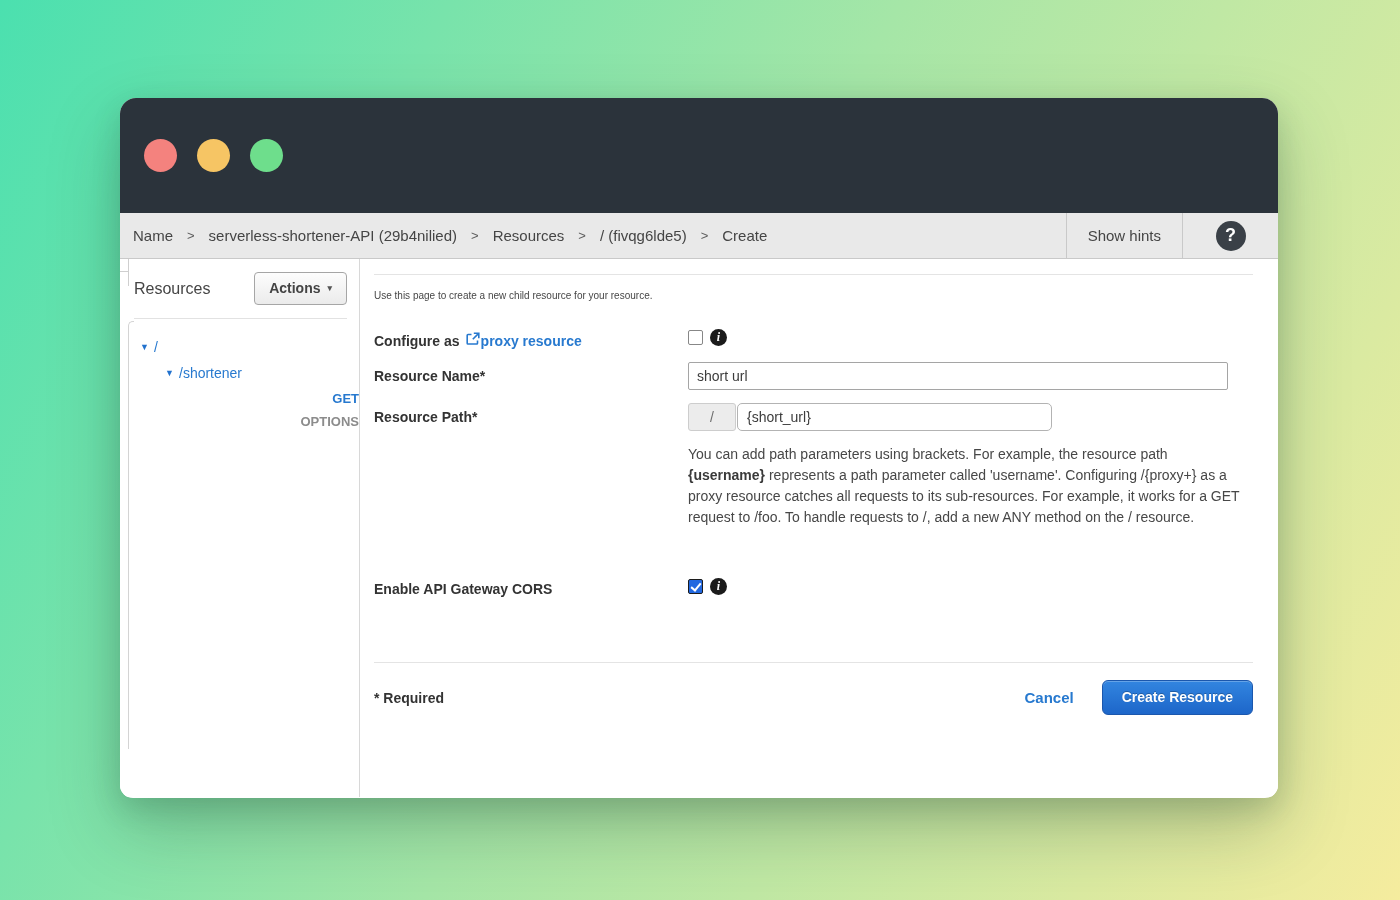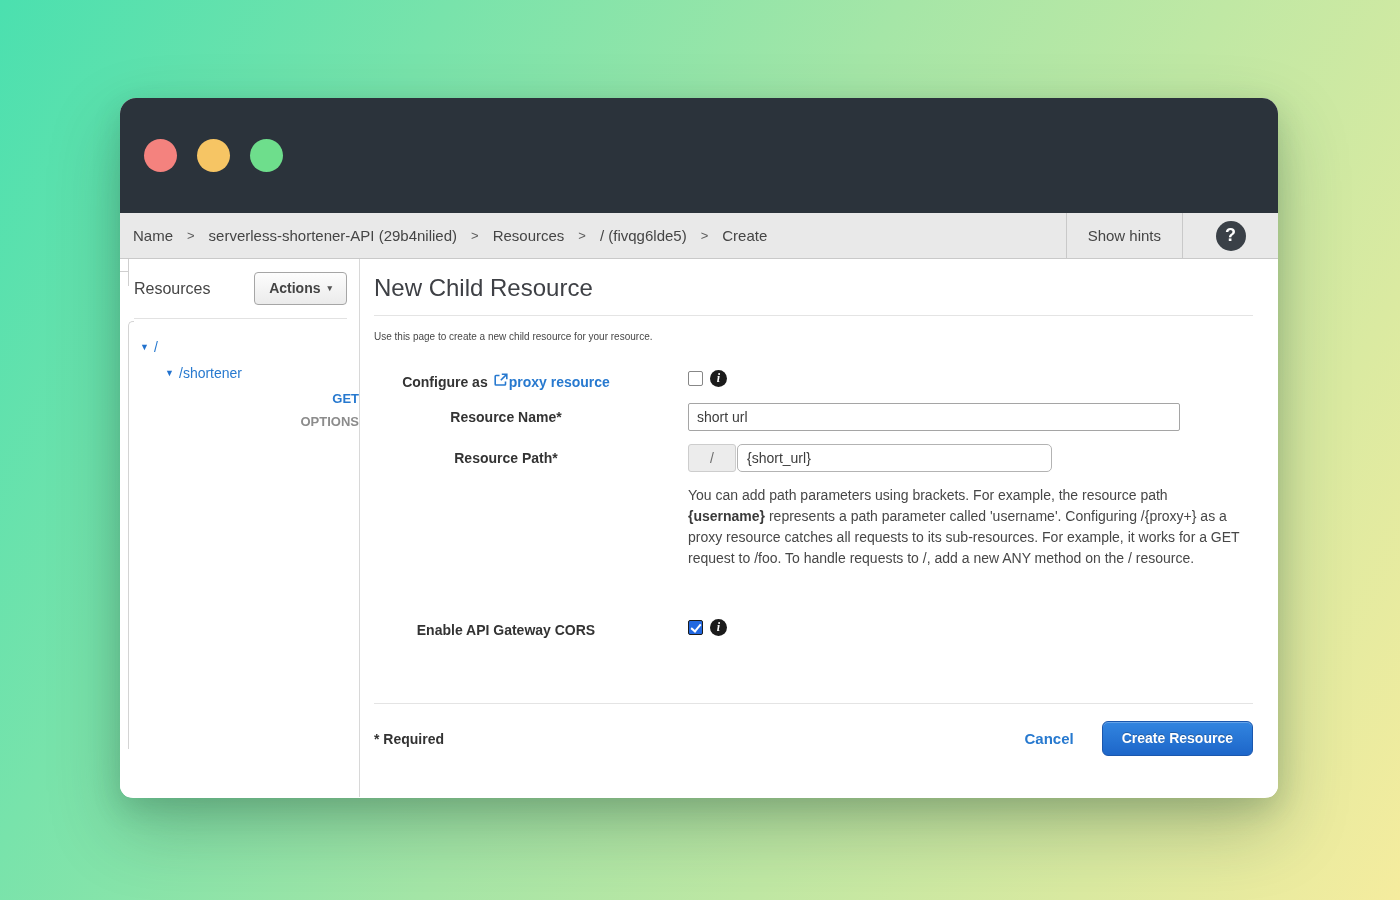--- a/index.html
+++ b/index.html
@@ -76,21 +76,21 @@
   .method-options { color: #8c8c8c; }
 
   
   .main { flex: 1; padding: 15px 25px 0 14px; }
   .page-title { font-size: 24px; font-weight: 400; color: #3e4045; margin-bottom: 13px; }
   .main hr { border: none; border-top: 1px solid #e4e4e4; }
   .intro { font-size: 10px; color: #474747; margin: 15px 0 25px; }
 
   .form-row { display: flex; margin-bottom: 13px; }
   .flabel {
-    width: 264px; flex-shrink: 0; text-align: center; font-weight: bold;
+    width: 264px; flex-shrink: 0; text-align: left; font-weight: bold;
     font-size: 14px; color: #333; padding-top: 6px;
   }
   .fctrl { margin-left: 50px; display: flex; align-items: center; }
 
   .ext-link { display: inline-flex; align-items: center; color: #2779cf; cursor: pointer; }
   .ext-link-icon { margin: 0 1px 0 6px; display: inline-block; }
 
   input[type="checkbox"] {
     appearance: none; -webkit-appearance: none; width: 15px; height: 15px;
     border: 1px solid #878787; border-radius: 2px; background: #fff;
@@ -103,21 +103,21 @@
   }
   .info-icon {
     width: 17px; height: 17px; border-radius: 50%; background: #1b1b1b; color: #fff;
     font-family: "Liberation Serif", serif; font-weight: bold; font-style: italic;
     font-size: 12px; display: inline-flex; align-items: center; justify-content: center;
     margin-left: 7px; flex-shrink: 0;
   }
 
   .text-input {
     font-family: "Liberation Sans", sans-serif; font-size: 14px; color: #3c3c3c;
-    border: 1px solid #a5a5a5; border-radius: 2px; height: 28px; width: 492px;
+    border: 1px solid #a5a5a5; border-radius: 2px; height: 28px; width: 540px;
     padding: 0 8px;
   }
   .path-prefix {
     width: 48px; height: 28px; background: #ececec; border: 1px solid #cdcdcd;
     border-radius: 3px; display: flex; align-items: center; justify-content: center;
     font-size: 14px; color: #6d6d6d; flex-shrink: 0;
   }
   .path-input {
     font-family: "Liberation Sans", sans-serif; font-size: 14px; color: #3c3c3c;
     border: 1px solid #b3b3b3; border-radius: 5px; height: 28px; width: 315px;
@@ -193,21 +193,20 @@
         <div class="tree-row indent1">
           <span class="tree-caret">▼</span>
           <span class="tree-link">/shortener</span>
         </div>
         <div class="method-row method-get">GET</div>
         <div class="method-row method-options">OPTIONS</div>
       </div>
     </div>
 
     <div class="main">
-      <div class="page-title">New Child Resource</div>
       <hr>
       <p class="intro">Use this page to create a new child resource for your resource.</p>
 
       <div class="form-row">
         <div class="flabel">
           <span>Configure as</span><span class="ext-link">
               <span class="ext-link-icon"><svg width="14" height="14" viewBox="0 0 14 14">
                   <path d="M5.5 2.5 H2 a0.8 0.8 0 0 0 -0.8 0.8 V11.2 a0.8 0.8 0 0 0 0.8 0.8 H10.7 a0.8 0.8 0 0 0 0.8 -0.8 V8.5" fill="none" stroke="#2779cf" stroke-width="1.6"></path>
                   <path d="M7.8 1.2 h5 v5" fill="none" stroke="#2779cf" stroke-width="1.6"></path>
                   <path d="M12.4 1.6 L6.8 7.2" fill="none" stroke="#2779cf" stroke-width="1.6"></path>

